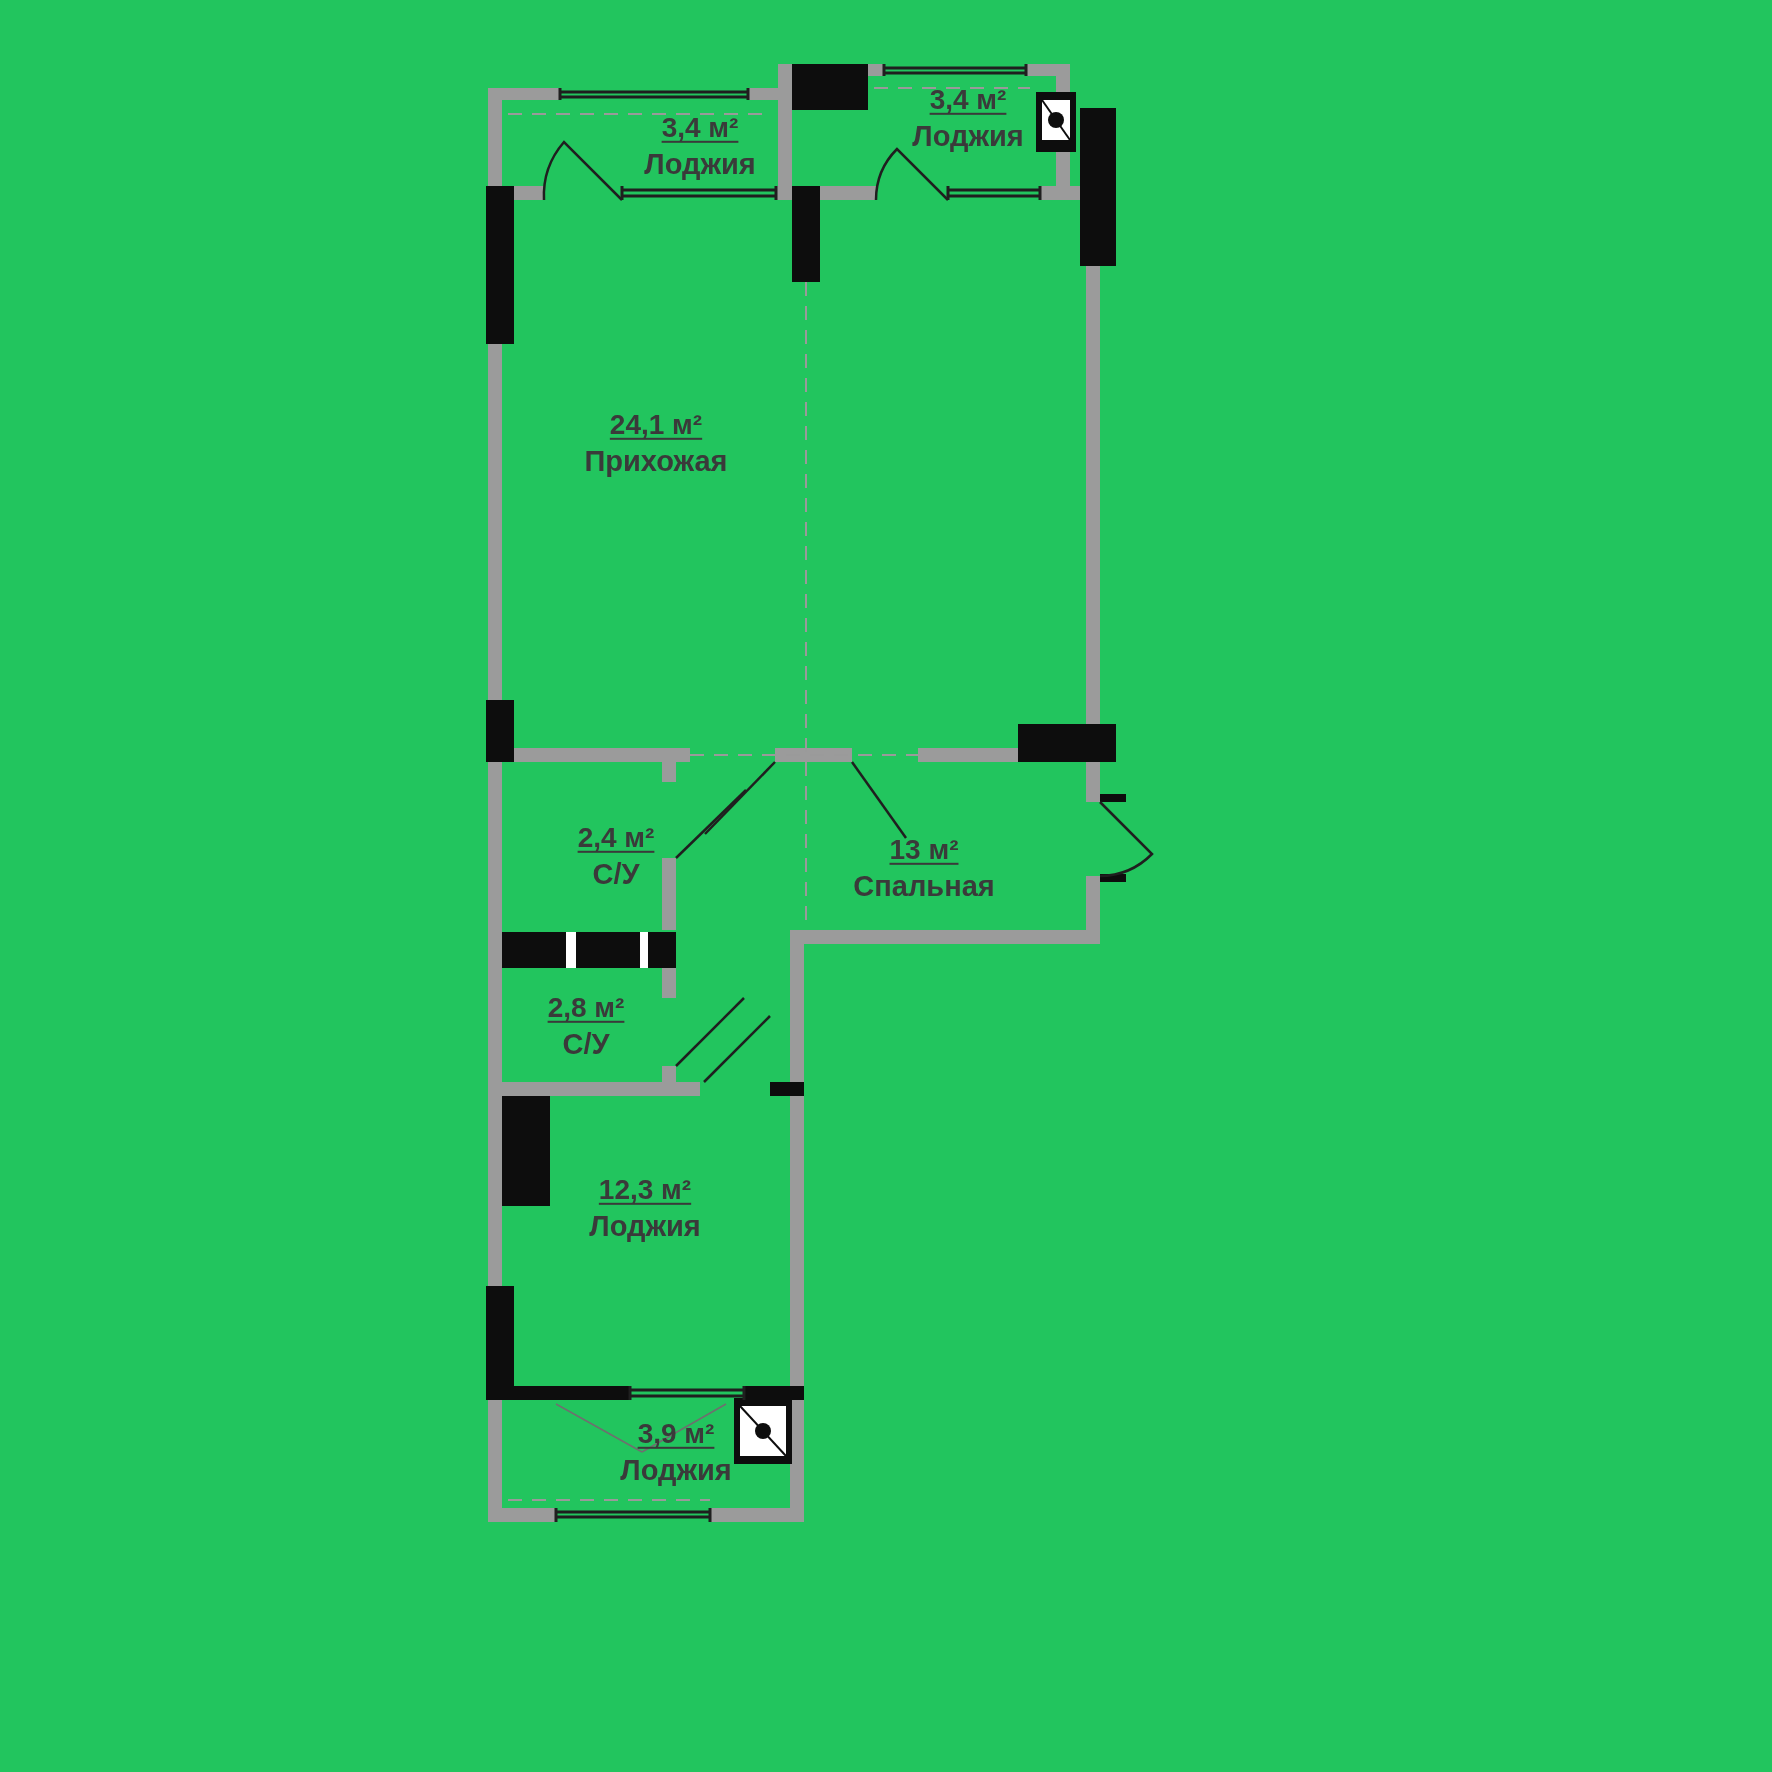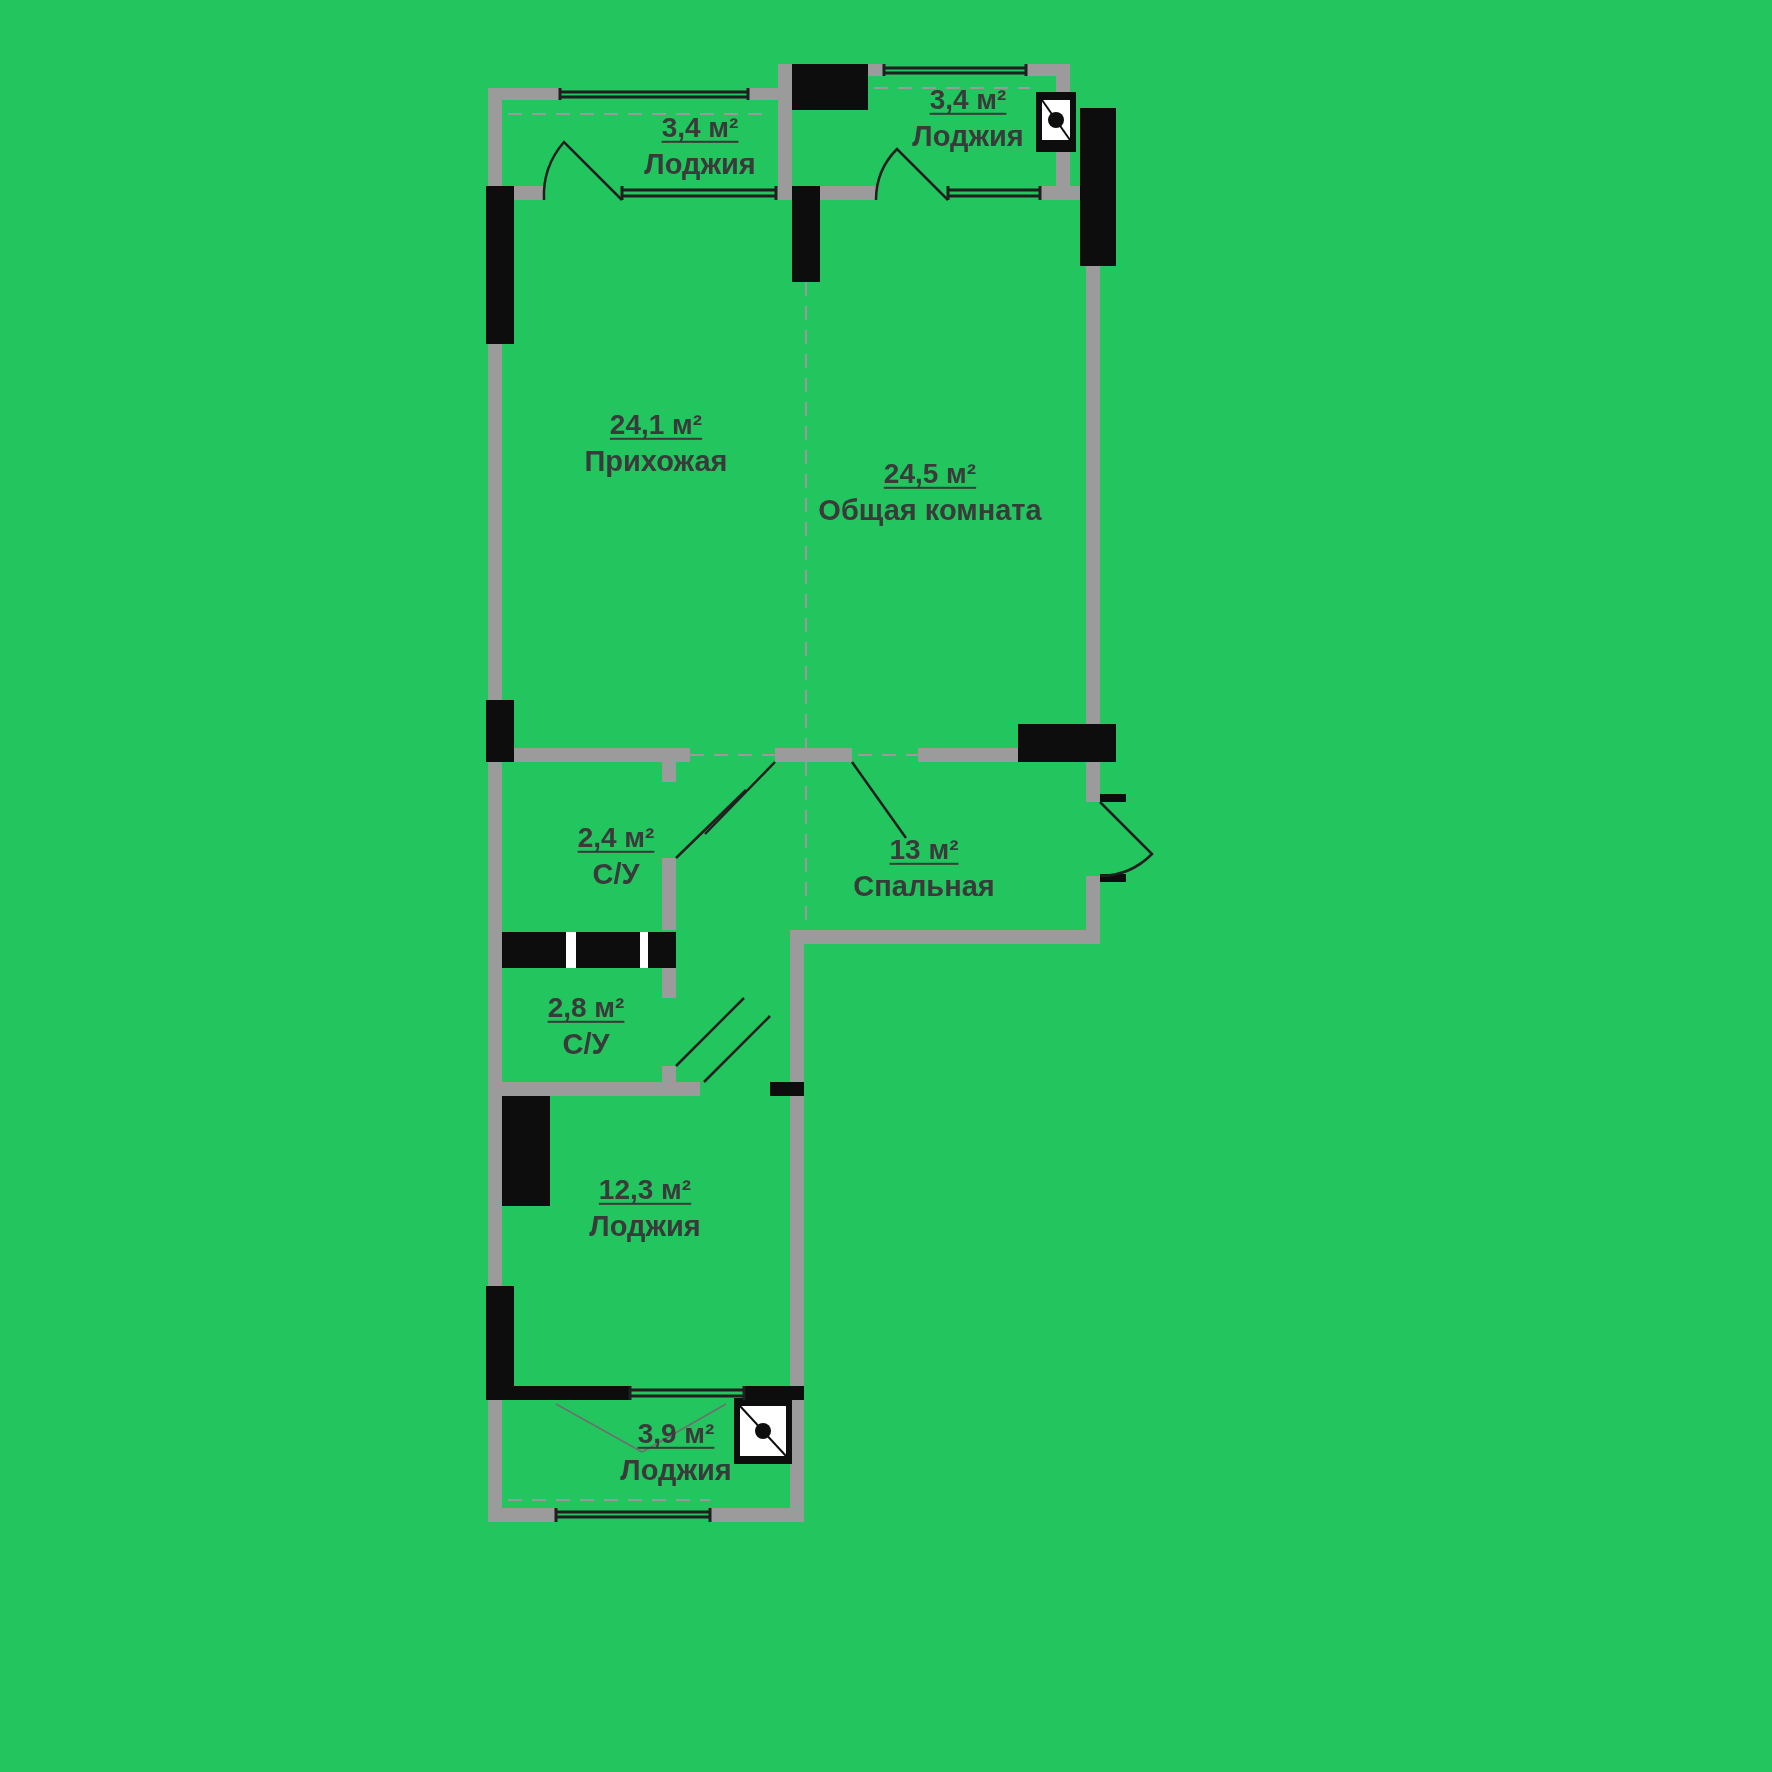--- a/index.html
+++ b/index.html
@@ -174,24 +174,20 @@
   <div class="room-label" style="left:968px;top:118px">
     <div class="area">3,4 м²</div>
     <div class="rname">Лоджия</div>
   </div>
 
   <div class="room-label" style="left:656px;top:443px">
     <div class="area">24,1 м²</div>
     <div class="rname">Прихожая</div>
   </div>
 
-  <div class="room-label" style="left:930px;top:492px">
-    <div class="area">24,5 м²</div>
-    <div class="rname">Общая комната</div>
-  </div>
 
 
   <div class="room-label" style="left:616px;top:856px">
     <div class="area">2,4 м²</div>
     <div class="rname">С/У</div>
   </div>
 
   <div class="room-label" style="left:924px;top:868px">
     <div class="area">13 м²</div>
     <div class="rname">Спальная</div>

